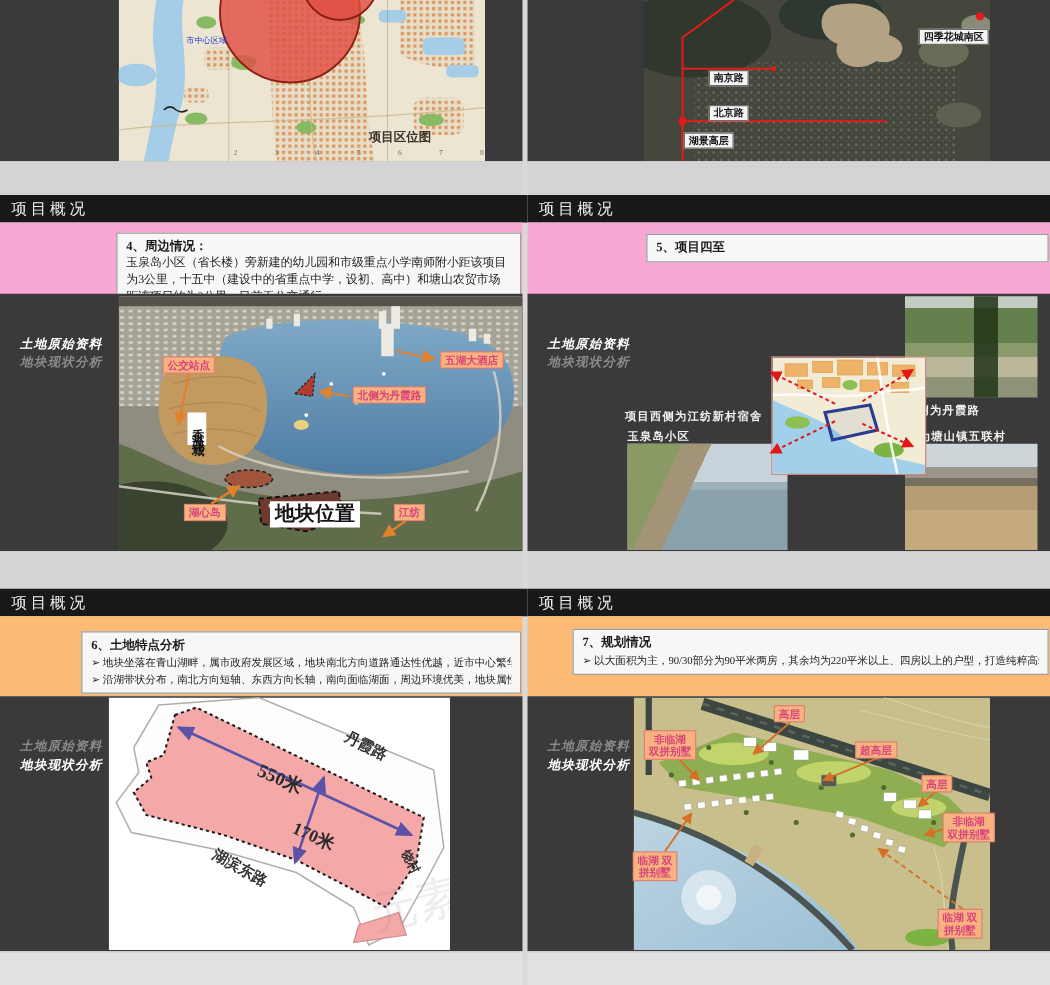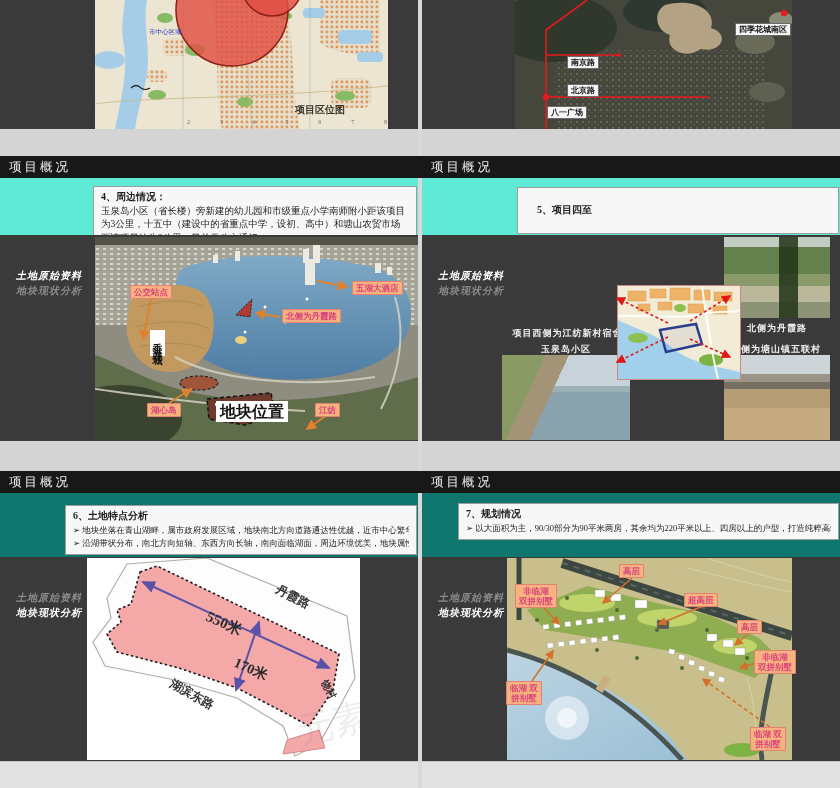--- a/index.html
+++ b/index.html
@@ -5,25 +5,25 @@
   html,body{margin:0;padding:0;}
   body{width:840px;height:788px;background:#e6e6e6;font-family:"Liberation Serif","DejaVu Serif",serif;overflow:hidden;}
   .page{position:relative;width:840px;height:788px;background:#d9d9d9;}
   .col{position:absolute;top:0;width:418px;height:788px;background:#dedede;}
   .col.left{left:0;}
   .col.right{left:422px;}
   .sec{position:absolute;left:0;width:418px;overflow:hidden;}
   .s-img{top:0;height:129px;background:#3a3a3a;}
   .band1{top:129px;height:27px;background:#d4d4d4;}
   .hdr1{top:156px;height:22px;}
-  .cnt1{top:178px;height:58px;background:#5eead4;}
+  .cnt1{top:178px;height:58px;background:#f9a8d4;}
   .dark1{top:235px;height:206px;background:#3a3a3a;}
   .band2{top:441px;height:30px;background:#d4d4d4;}
   .hdr2{top:471px;height:22px;}
-  .cnt2{top:493px;height:64px;background:#0f766e;}
+  .cnt2{top:493px;height:64px;background:#fdba74;}
   .dark2{top:557px;height:204px;background:#3a3a3a;}
   .band3{top:761px;height:27px;background:#e2e2e2;border-top:1px solid #c9c9c9;}
   .slide-header{background:#181818;color:#ededed;font-size:12.5px;letter-spacing:3px;line-height:22px;padding-left:9px;font-weight:normal;}
   .tb{position:absolute;background:#f7f7f7;border:1px solid #9d9d9d;padding:3px 7px 4px 7px;color:#1c1c1c;}
   .tb-title{font-weight:bold;font-size:10px;margin-bottom:1px;}
   .tb-body{font-size:9.5px;line-height:1.4;}
   .tb-line{font-size:8.5px;line-height:1.55;white-space:nowrap;overflow:hidden;}
   .col.left  .cnt1 .tb{left:93px;right:1px;top:8px;}
   .col.right .cnt1 .tb{left:95px;right:1px;top:9px;}
   .col.left  .cnt2 .tb{left:65px;right:1px;top:12px;}
@@ -33,21 +33,21 @@
   .sb-strong{color:#ffffff;font-weight:bold;}
   .sb-dim{color:#8b8b8b;font-weight:bold;}
   .plabel{position:absolute;background:#f6b37f;color:#d9437c;border:1px solid rgba(205,70,100,.45);
           font-family:"Liberation Sans","DejaVu Sans",sans-serif;font-weight:bold;font-size:8.5px;
           line-height:1.2;padding:1px 3px;text-align:center;white-space:pre-line;border-radius:1px;}
   .wlabel{position:absolute;background:#ffffff;color:#141414;font-weight:bold;font-size:9px;padding:1px 4px;line-height:1.2;}
   .vlabel{position:absolute;background:#ffffff;color:#141414;font-weight:bold;font-size:10px;
           writing-mode:vertical-rl;letter-spacing:4px;padding:5px 2px;line-height:1.1;}
   .slabel{position:absolute;background:#f4f4f4;border:1px solid #6b6b6b;color:#101010;font-size:8px;font-weight:bold;
           padding:0 3px;line-height:11px;font-family:"Liberation Sans","DejaVu Sans",sans-serif;}
-  .caption{position:absolute;color:#efefef;font-size:9px;font-weight:bold;letter-spacing:1px;text-align:center;}
+  .caption{position:absolute;color:#efefef;font-size:9px;font-weight:bold;letter-spacing:1px;}
   .photo{position:absolute;}
   .ph-west{left:83px;top:2px;width:125px;height:88px;
     background:linear-gradient(90deg,rgba(70,62,50,.85) 0 16%,rgba(0,0,0,0) 16% 36%,rgba(58,54,48,.8) 38% 54%,rgba(0,0,0,0) 54% 82%,rgba(80,70,56,.85) 82% 100%),
                linear-gradient(180deg,#c9d2d8 0 14%,#8e8b80 14% 42%,#9a8a74 42% 72%,#b5a audio88 72% 100%,#b5a488 100%);}
   .ph-north{left:302px;top:2px;width:106px;height:81px;
     background:linear-gradient(90deg,rgba(0,0,0,0) 0 52%,rgba(34,52,24,.85) 52% 70%,rgba(0,0,0,0) 70%),
                linear-gradient(180deg,#c2ccc2 0 12%,#64804c 12% 46%,#8a9a6a 46% 60%,#bab79b 60% 80%,#8d9377 80% 100%);}
   .ph-south{left:80px;top:120px;width:128px;height:85px;
     background:linear-gradient(115deg,#8a9a64 0 26%,#a39478 26% 40%,rgba(0,0,0,0) 40%),
                linear-gradient(180deg,#c8d2da 0 36%,#9db0b8 36% 44%,#8aa2ae 44% 100%);}
@@ -264,31 +264,31 @@
           <polyline points="72,0 31,30 31,129"></polyline>
           <line x1="31" y1="55" x2="104" y2="55"></line>
           <line x1="31" y1="97" x2="194" y2="97"></line>
         </g>
         <circle cx="31" cy="97" r="3.2" fill="#e61a1a"></circle>
         <circle cx="104" cy="55" r="2" fill="#e61a1a"></circle>
         <circle cx="269" cy="13" r="3.2" fill="#e61a1a"></circle>
       </svg>
       <div class="slabel" style="left:145px;top:56px">南京路</div>
       <div class="slabel" style="left:145px;top:84px">北京路</div>
-      <div class="slabel" style="left:125px;top:106px">八一广场</div>
+      <div class="slabel" style="left:125px;top:106px">湖景高层</div>
       <div class="slabel" style="left:313px;top:23px">四季花城南区</div>
     </div>
     <div class="sec band1"></div>
 
     <div class="sec hdr1 slide-header">
       <span>项目概况</span>
     </div>
     <div class="sec cnt1">
       <div class="tb">
-        <div class="tb-title" style="margin:12px">5、项目四至</div>
+        <div class="tb-title" style="margin:0">5、项目四至</div>
       </div>
     </div>
 
     <div class="sec dark1">
       <div class="sidebar">
         <div class="sb-line sb-strong">土地原始资料</div>
         <div class="sb-line sb-dim">地块现状分析</div>
       </div>
       <div class="photo ph-west"></div>
       <div class="photo ph-north"></div>

